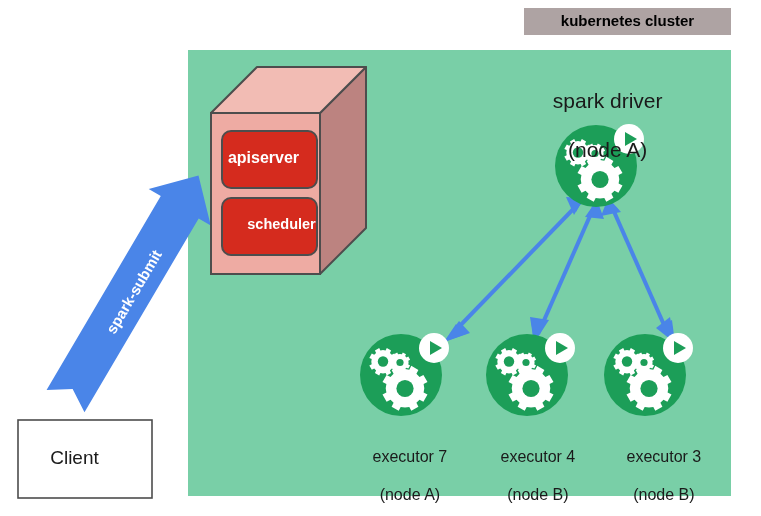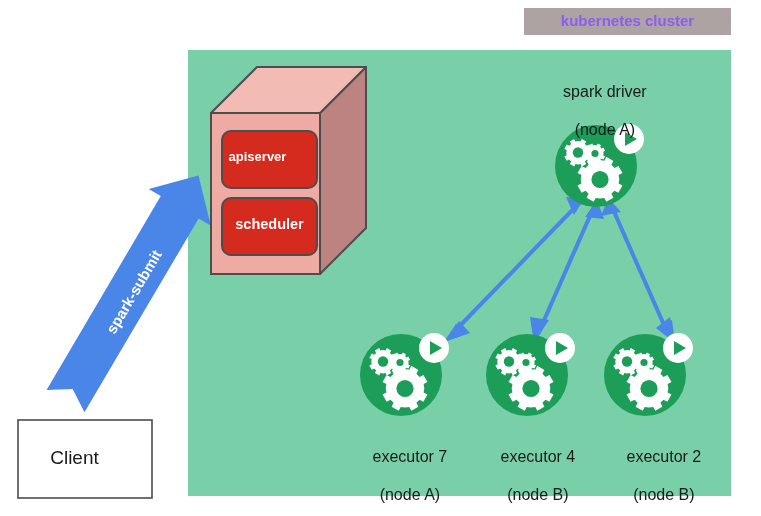--- a/index.html
+++ b/index.html
@@ -242,43 +242,43 @@
       </g>
       <g>
         <circle cx="678" cy="348" r="15" fill="#ffffff"></circle>
         <path d="M674,341 L686,348 L674,355 Z" fill="#1c9e58"></path>
       </g>
     </g>
 
     <rect x="18" y="420" width="134" height="78" fill="#ffffff" stroke="#4d4d4d" stroke-width="1.6"></rect>
   </svg>
 
-  <div class="lbl" style="left:524px;top:12px;width:207px;font-size:15px;font-weight:bold;color:#8b5cf6;">kubernetes cluster</div>
-
-  <div class="lbl" style="left:210px;top:149px;width:95px;font-size:13px;font-weight:bold;color:#ffffff;">apiserver</div>
-
-  <div class="lbl" style="left:222px;top:216px;width:95px;font-size:14.5px;font-weight:bold;color:#ffffff;">scheduler</div>
-
-  <div class="lbl" style="left:506px;top:64px;width:180px;font-size:16px;">
+  <div class="lbl" style="left:524px;top:12px;width:207px;font-size:15px;font-weight:bold;color:#000000;">kubernetes cluster</div>
+
+  <div class="lbl" style="left:216px;top:149px;width:95px;font-size:16px;font-weight:bold;color:#ffffff;">apiserver</div>
+
+  <div class="lbl" style="left:222px;top:216px;width:95px;font-size:14.5px;font-weight:bold;color:#ffffff;padding-left:12px;">scheduler</div>
+
+  <div class="lbl" style="left:506px;top:64px;width:180px;font-size:21px;">
     <span>spark driver</span><br>
     <span>(node A)</span>
   </div>
 
   <div class="lbl" style="left:331px;top:429px;width:140px;font-size:16px;">
     <span>executor 7</span><br>
     <span>(node A)</span>
   </div>
 
   <div class="lbl" style="left:459px;top:429px;width:140px;font-size:16px;">
     <span>executor 4</span><br>
     <span>(node B)</span>
   </div>
 
   <div class="lbl" style="left:585px;top:429px;width:140px;font-size:16px;">
-    <span>executor 2</span><br>
+    <span>executor 3</span><br>
     <span>(node B)</span>
   </div>
 
   <div class="lbl" style="left:18px;top:447px;width:113px;font-size:19px;">Client</div>
 
   <div class="lbl" style="left:64px;top:283px;width:140px;font-size:15px;font-weight:bold;color:#ffffff;
               transform:rotate(-59.5deg);transform-origin:50% 50%;">spark-submit</div>
 
 </div>
 

